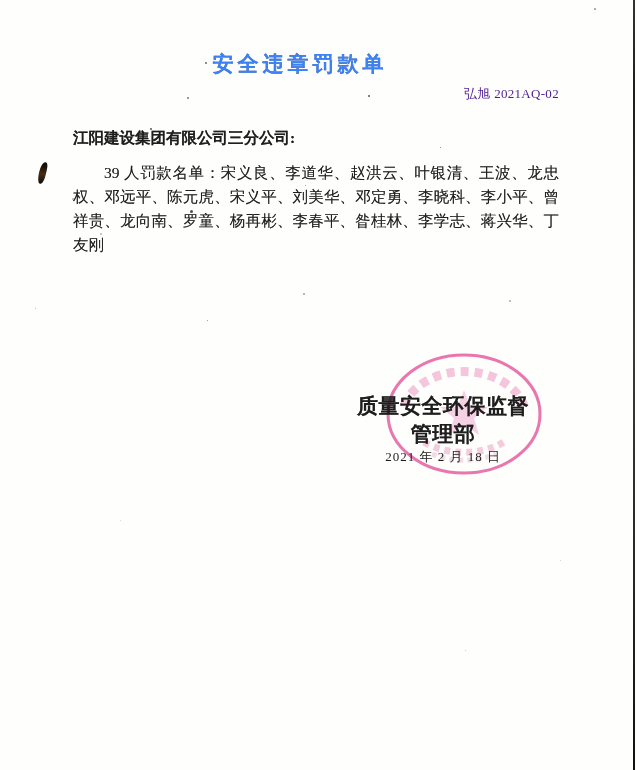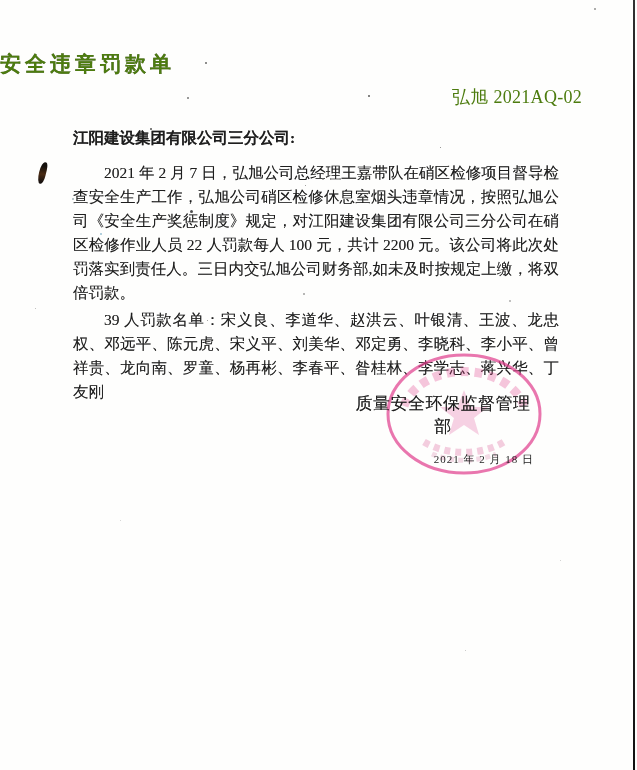--- a/index.html
+++ b/index.html
@@ -6,54 +6,54 @@
   .page {
     position:relative;
     width:637px; height:770px;
     background:#fefefdff;
     font-family:"Liberation Serif","DejaVu Serif",serif;
     color:#1e1e1e;
     overflow:hidden;
   }
   .doc-title {
     position:absolute; top:50px; left:0; width:600px;
-    text-align:left;
+    text-align:center;
     font-size:21px; font-weight:bold; letter-spacing:4px;
-    color:#4d7c0f;
+    color:#3b82f6;
     text-shadow:0 0 .4px rgba(0,0,0,.55);
   }
   .doc-number {
-    position:absolute; top:85px; left:452px;
-    font-size:18px; letter-spacing:.3px;
-    color:#4d7c0f;
+    position:absolute; top:85px; left:464px;
+    font-size:13px; letter-spacing:.3px;
+    color:#4c1d95;
   }
   .doc-body {
     position:absolute; top:126px; left:62px; width:486px;
     font-size:15.5px; line-height:24px;
     text-align:justify;
     margin-left:11px;
   }
   .recipient {
     font-weight:bold; margin:0 0 11px 0;
     text-shadow:0 0 .4px rgba(0,0,0,.5);
   }
   .para {
     margin:0 0 3px 0; text-indent:2em;
     text-shadow:0 0 .3px rgba(0,0,0,.4);
   }
   .signature-block {
     position:absolute; top:392px; left:352px; width:182px;
     text-align:center; z-index:3;
   }
   .signature-dept {
-    font-size:17px; font-weight:normal; letter-spacing:.5px;
+    font-size:21px; font-weight:bold; letter-spacing:.5px;
     text-shadow:0 0 .4px rgba(0,0,0,.5);
   }
   .signature-date {
-    font-size:11px; margin-top:14px; letter-spacing:1px;text-align:right;
+    font-size:13px; letter-spacing:1px;
   }
   .stamp {
     position:absolute; top:348px; left:382px; z-index:2;
     filter:blur(.4px);
   }
   .scan-edge-line {
     position:absolute; top:0; right:2px; width:2px; height:770px;
     background:linear-gradient(#333 0%, #1d1d1d 12%, #3a3a3a 45%, #222 80%, #101010 100%);
     z-index:4;
   }
@@ -71,21 +71,20 @@
 <body>
 
 <div class="page">
 
   <div class="doc-title">安全违章罚款单</div>
 
   <div class="doc-number">弘旭 2021AQ-02</div>
 
   <div class="doc-body">
     <p class="recipient">江阳建设集团有限公司三分公司:</p>
-    <p class="para">2021 年 2 月 7 日，弘旭公司总经理王嘉带队在硝区检修项目督导检查安全生产工作，弘旭公司硝区检修休息室烟头违章情况，按照弘旭公司《安全生产奖惩制度》规定，对江阳建设集团有限公司三分公司在硝区检修作业人员 22 人罚款每人 100 元，共计 2200 元。该公司将此次处罚落实到责任人。三日内交弘旭公司财务部,如未及时按规定上缴，将双倍罚款。</p>
     <p class="para">39 人罚款名单：宋义良、李道华、赵洪云、叶银清、王波、龙忠权、邓远平、陈元虎、宋义平、刘美华、邓定勇、李晓科、李小平、曾祥贵、龙向南、罗童、杨再彬、李春平、昝桂林、李学志、蒋兴华、丁友刚</p>
   </div>
 
   <svg class="stamp" width="170" height="140" viewBox="0 0 170 140">
     <ellipse cx="82" cy="66" rx="76" ry="59" fill="none" stroke="#e0418f" stroke-width="3" opacity="0.72"></ellipse>
 
     <path d="M 22,58 A 62,46 0 0 1 142,58" fill="none" stroke="#e0418f" stroke-width="9" opacity="0.30" stroke-dasharray="8 6"></path>
 
     <polygon points="82,42 88.5,59 106,59 92,70 97,87 82,77 67,87 72,70 58,59 75.5,59" fill="#e77ab1" opacity="0.34"></polygon>
 

